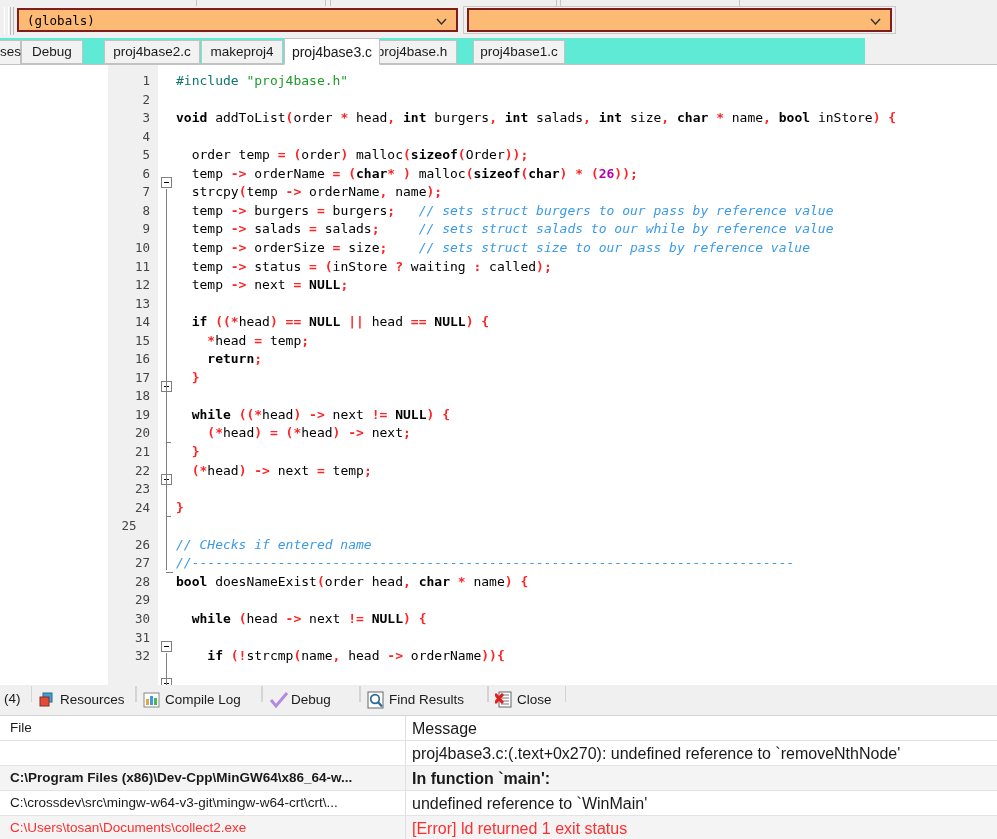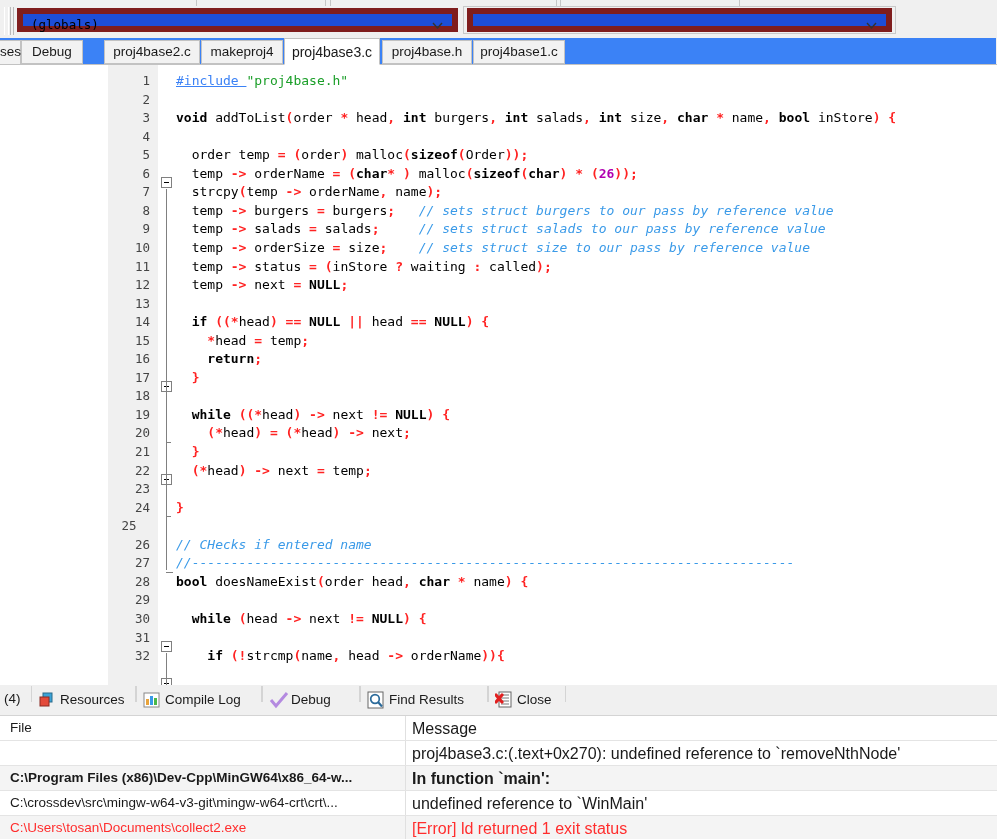--- a/index.html
+++ b/index.html
@@ -18,33 +18,33 @@
   .tb1{left:196px;width:128px;}
   .tb2{left:330px;width:225px;}
   .tb3{left:560px;width:178px;}
 
   
   .comborow{position:absolute;left:0;top:6px;width:997px;height:30px;background:#f0f0f0;}
   .gripper{position:absolute;left:4px;top:1px;width:8px;height:28px;
     border-left:1px solid #fff;border-right:1px solid #b9b9b9;}
   .gripper:after{content:"";position:absolute;left:3px;top:0;width:1px;height:28px;
     border-left:1px solid #fff;border-right:1px solid #b9b9b9;}
-  .combo{position:absolute;top:2px;height:24px;background:#1d4ed8;
-    border:6px solid #7f1d1d;box-sizing:border-box;}
+  .combo{position:absolute;top:2px;height:24px;background:#fdba74;
+    border:2px solid #7f1d1d;box-sizing:border-box;}
   .combo .ctext{position:absolute;left:8px;top:3px;font-size:12.5px;color:#000;
     font-family:"DejaVu Sans Mono", monospace;}
   .combo .arrow{position:absolute;right:9px;top:8px;width:11px;height:7px;}
   .combo .arrow svg{display:block;}
   .combo-a{left:17px;width:441px;}
   .combo-b{left:467px;width:425px;}
   .combo-b-frame{position:absolute;left:463px;top:0;width:433px;height:28px;
     border:1px solid #c9c9c9;box-sizing:border-box;background:transparent;}
 
   
-  .tabbar{position:absolute;left:0;top:38px;width:996px;height:26px;background:#3b82f6;}
+  .tabbar{position:absolute;left:0;top:38px;width:865px;height:26px;background:#5eead4;}
   .tab{position:absolute;top:2px;height:24px;box-sizing:border-box;
     border:1px solid #c2c2c2;background:#f2f2f2;
     font-size:13.5px;color:#1a1a1a;text-align:center;line-height:22px;
     white-space:nowrap;}
   .tab.active{background:#ffffff;border-bottom:1px solid #ffffff;
     top:0;height:27px;line-height:26px;z-index:4;font-size:14px;}
   .tabcut{position:absolute;left:0;top:2px;width:20px;height:24px;
     border-top:1px solid #c2c2c2;border-bottom:1px solid #c2c2c2;border-right:1px solid #c2c2c2;
     background:#f2f2f2;font-size:13.5px;line-height:22px;color:#1a1a1a;text-align:right;}
 
@@ -58,21 +58,21 @@
 
   .ln{position:absolute;left:0;width:42px;text-align:right;
     font-family:"DejaVu Sans Mono", monospace;font-size:12.5px;color:#444;}
   .cl{position:absolute;left:68px;white-space:pre;
     font-family:"DejaVu Sans Mono", monospace;font-size:13px;color:#000;
     letter-spacing:0px;}
 
   .k{font-weight:bold;color:#000;}
   .p{color:#ff2222;font-weight:bold;}
   .s{color:#1a9e28;}
-  .pre{color:#3b82f6;font-weight:normal;text-decoration:underline;}
+  .pre{color:#0f766e;font-weight:normal;}
   .c{color:#3a9ae8;font-style:italic;}
   .n{color:#b000b0;font-weight:bold;}
   .id{color:#000;}
 
   
   .foldbox{position:absolute;left:161px;width:11px;height:11px;
     border:1px solid #808080;background:#fff;box-sizing:border-box;}
   .foldbox:before{content:"";position:absolute;left:2px;top:4px;width:5px;height:1px;background:#000;}
   .foldline{position:absolute;left:166px;width:1px;background:#808080;}
   .foldend{position:absolute;left:166px;width:7px;height:1px;background:#808080;}
@@ -131,21 +131,21 @@
     </div>
   </div>
 
   <div class="tabbar">
     <div class="tabcut">ses</div>
     <div class="tab" style="left:21px;width:62px;">Debug</div>
     <div id="filetabs">
         <div class="tab" style="left: 104px; width: 96px;">proj4base2.c</div>
         <div class="tab" style="left: 201px; width: 82px;">makeproj4</div>
         <div class="tab active" style="left: 284px; width: 96px;">proj4base3.c</div>
-        <div class="tab" style="left: 382px; width: 90px;">proj4base.h</div>
+        <div class="tab" style="left: 367px; width: 90px;">proj4base.h</div>
         <div class="tab" style="left: 473px; width: 92px;">proj4base1.c</div>
       </div>
   </div>
 
   <div class="editor">
     <div class="leftpad"></div>
     <div class="gutter"></div>
     <div class="foldcol"></div>
     <div class="code" id="codebody">
         <div class="ln" style="top: 8px;">1</div>
@@ -158,21 +158,21 @@
         <div class="cl" style="top: 63.65px;"></div>
         <div class="ln" style="top: 82.2px;">5</div>
         <div class="cl" style="top: 82.2px;"><span class="id">  order temp </span><span class="p">=</span><span class="id"> </span><span class="p">(</span><span class="id">order</span><span class="p">)</span><span class="id"> malloc</span><span class="p">(</span><span class="k">sizeof</span><span class="p">(</span><span class="id">Order</span><span class="p">));</span></div>
         <div class="ln" style="top: 100.75px;">6</div>
         <div class="cl" style="top: 100.75px;"><span class="id">  temp </span><span class="p">-&gt;</span><span class="id"> orderName </span><span class="p">=</span><span class="id"> </span><span class="p">(</span><span class="k">char</span><span class="p">*</span><span class="id"> </span><span class="p">)</span><span class="id"> malloc</span><span class="p">(</span><span class="k">sizeof</span><span class="p">(</span><span class="k">char</span><span class="p">)</span><span class="id"> </span><span class="p">*</span><span class="id"> </span><span class="p">(</span><span class="n">26</span><span class="p">));</span></div>
         <div class="ln" style="top: 119.3px;">7</div>
         <div class="cl" style="top: 119.3px;"><span class="id">  strcpy</span><span class="p">(</span><span class="id">temp </span><span class="p">-&gt;</span><span class="id"> orderName</span><span class="p">,</span><span class="id"> name</span><span class="p">);</span></div>
         <div class="ln" style="top: 137.85px;">8</div>
         <div class="cl" style="top: 137.85px;"><span class="id">  temp </span><span class="p">-&gt;</span><span class="id"> burgers </span><span class="p">=</span><span class="id"> burgers</span><span class="p">;</span><span class="id">   </span><span class="c">// sets struct burgers to our pass by reference value</span></div>
         <div class="ln" style="top: 156.4px;">9</div>
-        <div class="cl" style="top: 156.4px;"><span class="id">  temp </span><span class="p">-&gt;</span><span class="id"> salads </span><span class="p">=</span><span class="id"> salads</span><span class="p">;</span><span class="id">     </span><span class="c">// sets struct salads to our pass by reference value</span></div>
+        <div class="cl" style="top: 156.4px;"><span class="id">  temp </span><span class="p">-&gt;</span><span class="id"> salads </span><span class="p">=</span><span class="id"> salads</span><span class="p">;</span><span class="id">     </span><span class="c">// sets struct salads to our while by reference value</span></div>
         <div class="ln" style="top: 174.95px;">10</div>
         <div class="cl" style="top: 174.95px;"><span class="id">  temp </span><span class="p">-&gt;</span><span class="id"> orderSize </span><span class="p">=</span><span class="id"> size</span><span class="p">;</span><span class="id">    </span><span class="c">// sets struct size to our pass by reference value</span></div>
         <div class="ln" style="top: 193.5px;">11</div>
         <div class="cl" style="top: 193.5px;"><span class="id">  temp </span><span class="p">-&gt;</span><span class="id"> status </span><span class="p">=</span><span class="id"> </span><span class="p">(</span><span class="id">inStore </span><span class="p">?</span><span class="id"> waiting </span><span class="p">:</span><span class="id"> called</span><span class="p">);</span></div>
         <div class="ln" style="top: 212.05px;">12</div>
         <div class="cl" style="top: 212.05px;"><span class="id">  temp </span><span class="p">-&gt;</span><span class="id"> next </span><span class="p">=</span><span class="id"> </span><span class="k">NULL</span><span class="p">;</span></div>
         <div class="ln" style="top: 230.6px;">13</div>
         <div class="cl" style="top: 230.6px;"></div>
         <div class="ln" style="top: 249.15px;">14</div>
         <div class="cl" style="top: 249.15px;"><span class="id">  </span><span class="k">if</span><span class="id"> </span><span class="p">((*</span><span class="id">head</span><span class="p">)</span><span class="id"> </span><span class="p">==</span><span class="id"> </span><span class="k">NULL</span><span class="id"> </span><span class="p">||</span><span class="id"> head </span><span class="p">==</span><span class="id"> </span><span class="k">NULL</span><span class="p">) {</span></div>

